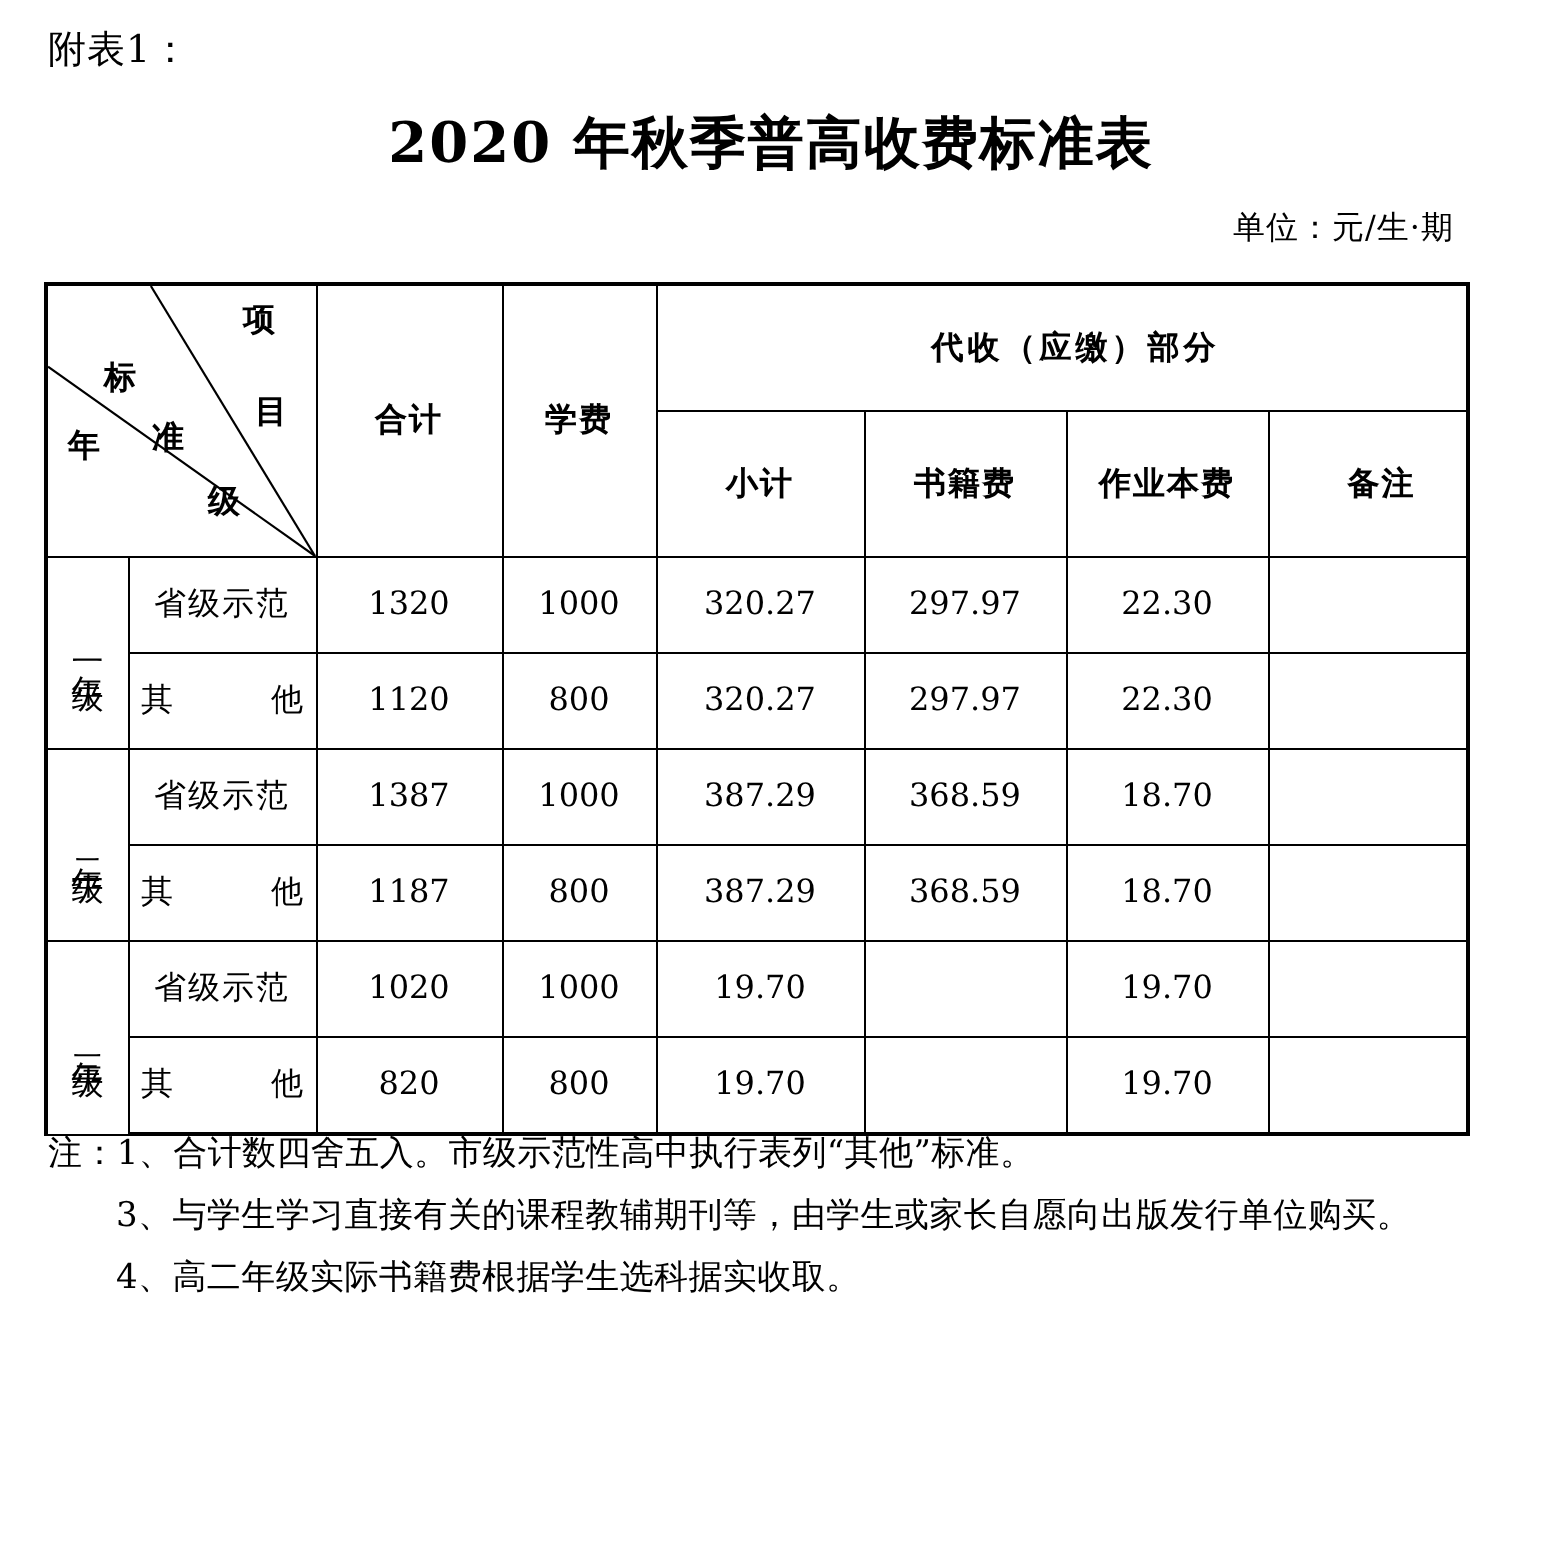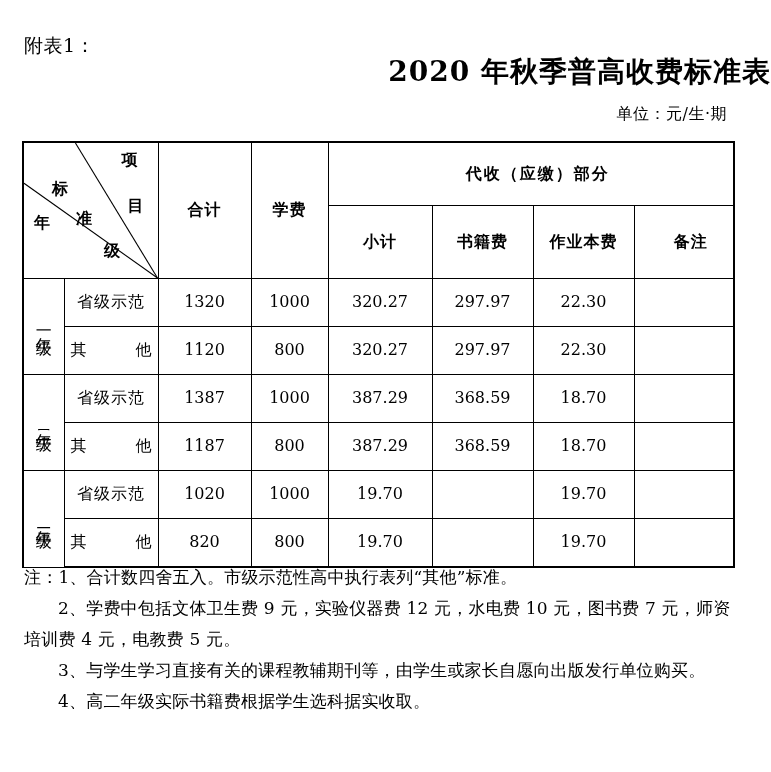--- a/index.html
+++ b/index.html
@@ -25,29 +25,28 @@
 
   
   .attach-label {
     position: absolute;
     left: 24px;
     top: 12px;
     font-size: 19px;
     font-family: "DejaVu Serif", "Liberation Serif", serif;
     letter-spacing: 0.5px;
     white-space: nowrap;
-    margin-top: 21px;
   }
 
   .doc-title {
     position: absolute;
     left: 0;
     top: 53px;
     width: 771px;
-    text-align: right;
+    text-align: center;
     font-size: 28px;
     font-weight: bold;
     letter-spacing: 1px;
     white-space: nowrap;
   }
 
   .unit-note {
     position: absolute;
     right: 44px;
     top: 104px;
@@ -274,18 +273,17 @@
         <td class="outer-b">19.70</td>
         <td class="outer-b"></td>
         <td class="outer-b">19.70</td>
         <td class="outer-b outer-r"></td>
       </tr>
     </tbody>
   </table>
 
   <div class="notes">
     <div class="note-line">注：1、合计数四舍五入。市级示范性高中执行表列“其他”标准。</div>
-    <div class="note-line note-indent">2、学费中包括文体卫生费 9 元，实验仪器费 12 元，水电费 10 元，图书费 7 元，师资培训费 4 元，电教费 5 元。</div>
     <div class="note-line note-indent">3、与学生学习直接有关的课程教辅期刊等，由学生或家长自愿向出版发行单位购买。</div>
     <div class="note-line note-indent">4、高二年级实际书籍费根据学生选科据实收取。</div>
   </div>
 
 </div>
 
 </body></html>

